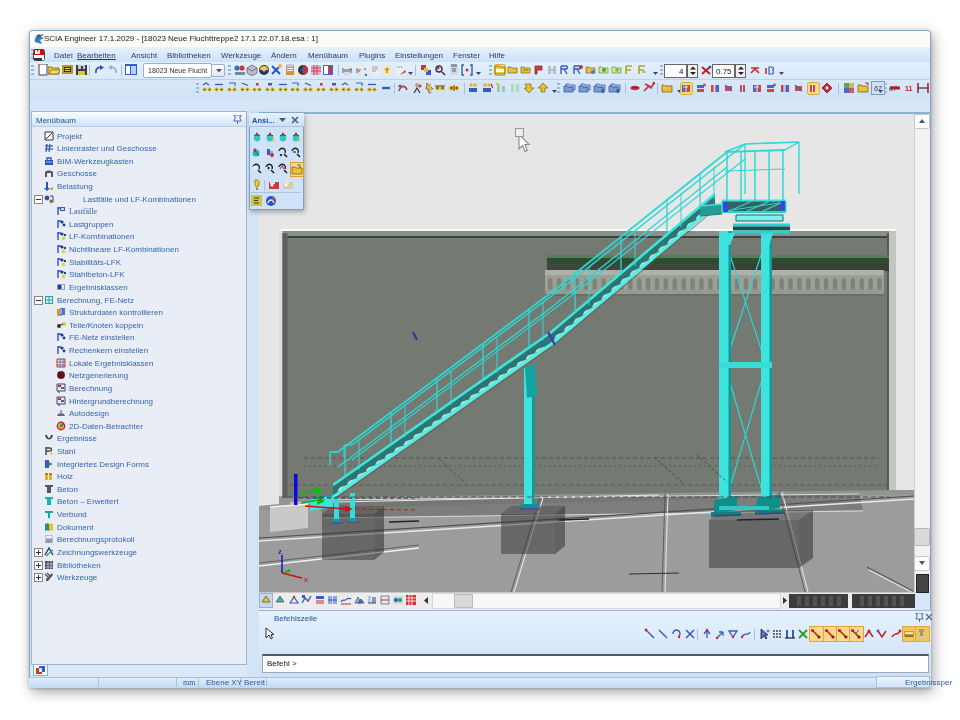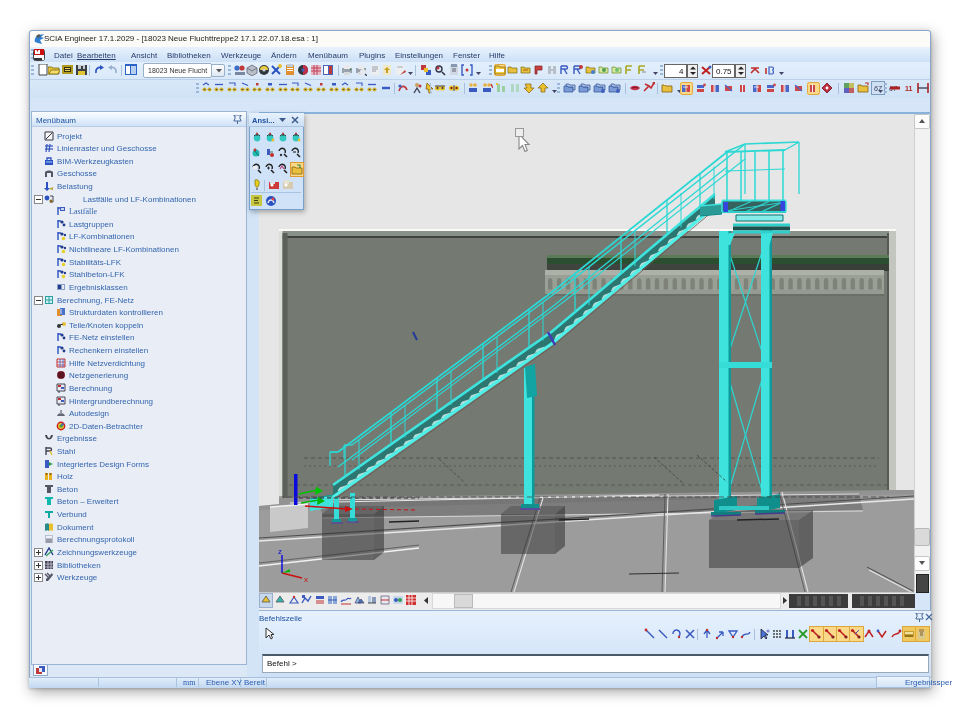--- a/index.html
+++ b/index.html
@@ -670,21 +670,21 @@
   </svg>
 <div style="position:absolute;left:69px;top:346.03999999999996px;font-size:8px;color:#3465ad;white-space:nowrap;">Rechenkern einstellen</div>
 <svg style="position:absolute;left:56px;top:358px" width="10" height="11" viewBox="0 0 10 11">
     <rect x="1" y="1" width="8" height="8" fill="none"></rect>
     <path d="M1,1 L9,1 L9,9 L1,9 Z" fill="none" stroke="#c03030" stroke-width="1"></path>
     <line x1="1" y1="4" x2="9" y2="4" stroke="#c03030" stroke-width="0.8"></line>
     <line x1="1" y1="7" x2="9" y2="7" stroke="#c03030" stroke-width="0.8"></line>
     <line x1="4" y1="1" x2="4" y2="9" stroke="#3a5ac0" stroke-width="0.8"></line>
     <line x1="7" y1="1" x2="7" y2="9" stroke="#3a5ac0" stroke-width="0.8"></line>
   </svg>
-<div style="position:absolute;left:69px;top:358.65999999999997px;font-size:8px;color:#3465ad;white-space:nowrap;">Hilfe Netzverdichtung</div>
+<div style="position:absolute;left:69px;top:358.65999999999997px;font-size:8px;color:#3465ad;white-space:nowrap;">Lokale Ergebnisklassen</div>
 <svg style="position:absolute;left:56px;top:370px" width="10" height="11" viewBox="0 0 10 11">
     <circle cx="5" cy="5" r="4" fill="#802030"></circle>
     <path d="M2,3 L8,3 M2,5 L8,5 M2,7 L8,7 M3,2 L3,8 M5,2 L5,8 M7,2 L7,8" fill="none" stroke="#401018" stroke-width="0.7"></path>
   </svg>
 <div style="position:absolute;left:69px;top:371.28px;font-size:8px;color:#3465ad;white-space:nowrap;">Netzgenerierung</div>
 <svg style="position:absolute;left:56px;top:383px" width="10" height="11" viewBox="0 0 10 11">
     <rect x="1" y="1" width="8" height="7" fill="#e8e8f0"></rect>
     <path d="M1,1 L9,1 L9,8 L1,8 Z" fill="none" stroke="#334" stroke-width="0.9"></path>
     <rect x="2" y="2" width="3" height="2" fill="#c03030"></rect>
     <rect x="5" y="4" width="3" height="2" fill="#3a5ac0"></rect>
@@ -1235,21 +1235,21 @@
 <svg style="position:absolute;left:852px;top:594px" width="63" height="14" viewBox="0 0 63 14">
     <rect x="0" y="0" width="63" height="14" fill="#3c3c3c"></rect>
     <rect x="8" y="2" width="4" height="10" fill="#555"></rect>
     <rect x="16" y="2" width="4" height="10" fill="#555"></rect>
     <rect x="24" y="2" width="4" height="10" fill="#555"></rect>
     <rect x="32" y="2" width="4" height="10" fill="#555"></rect>
     <rect x="40" y="2" width="4" height="10" fill="#555"></rect>
     <rect x="48" y="2" width="4" height="10" fill="#555"></rect>
   </svg>
 <div class="" style="left:259px;top:610px;width:672px;height:67px;background:linear-gradient(#e6f1fd,#cde0f6);border-top:1px solid #9ab4d4;"></div>
-<div style="position:absolute;left:259px;top:613.5px;font-size:8px;color:#1a4e9e;white-space:nowrap;text-align:center;">Befehlszeile</div>
+<div style="position:absolute;left:274px;top:613.5px;font-size:8px;color:#1a4e9e;white-space:nowrap;text-align:center;">Befehlszeile</div>
 <svg style="position:absolute;left:915px;top:613px" width="9" height="9" viewBox="0 0 9 9">
     <path d="M4,0 L8,0 L8,1 L7,1 L7,4 L8,5 L8,6 L1,6 L1,5 L2,4 L2,1 L1,1 L1,0 Z" fill="none" stroke="#4a6a9a" stroke-width="1"></path>
     <line x1="4.5" y1="6" x2="4.5" y2="9" stroke="#4a6a9a" stroke-width="1"></line>
   </svg>
 <svg style="position:absolute;left:925px;top:613px" width="8" height="8" viewBox="0 0 8 8">
     <line x1="1" y1="1" x2="7" y2="7" stroke="#4a6a9a" stroke-width="1.3"></line>
     <line x1="7" y1="1" x2="1" y2="7" stroke="#4a6a9a" stroke-width="1.3"></line>
   </svg>
 <svg style="position:absolute;left:263px;top:627px" width="13" height="14" viewBox="0 0 13 14">
     <path d="M3,1 L3,11 L6,8 L8,12 L9.5,11 L8,7.5 L11,7.5 Z" fill="#f8f8f8" stroke="#333" stroke-width="1"></path>

